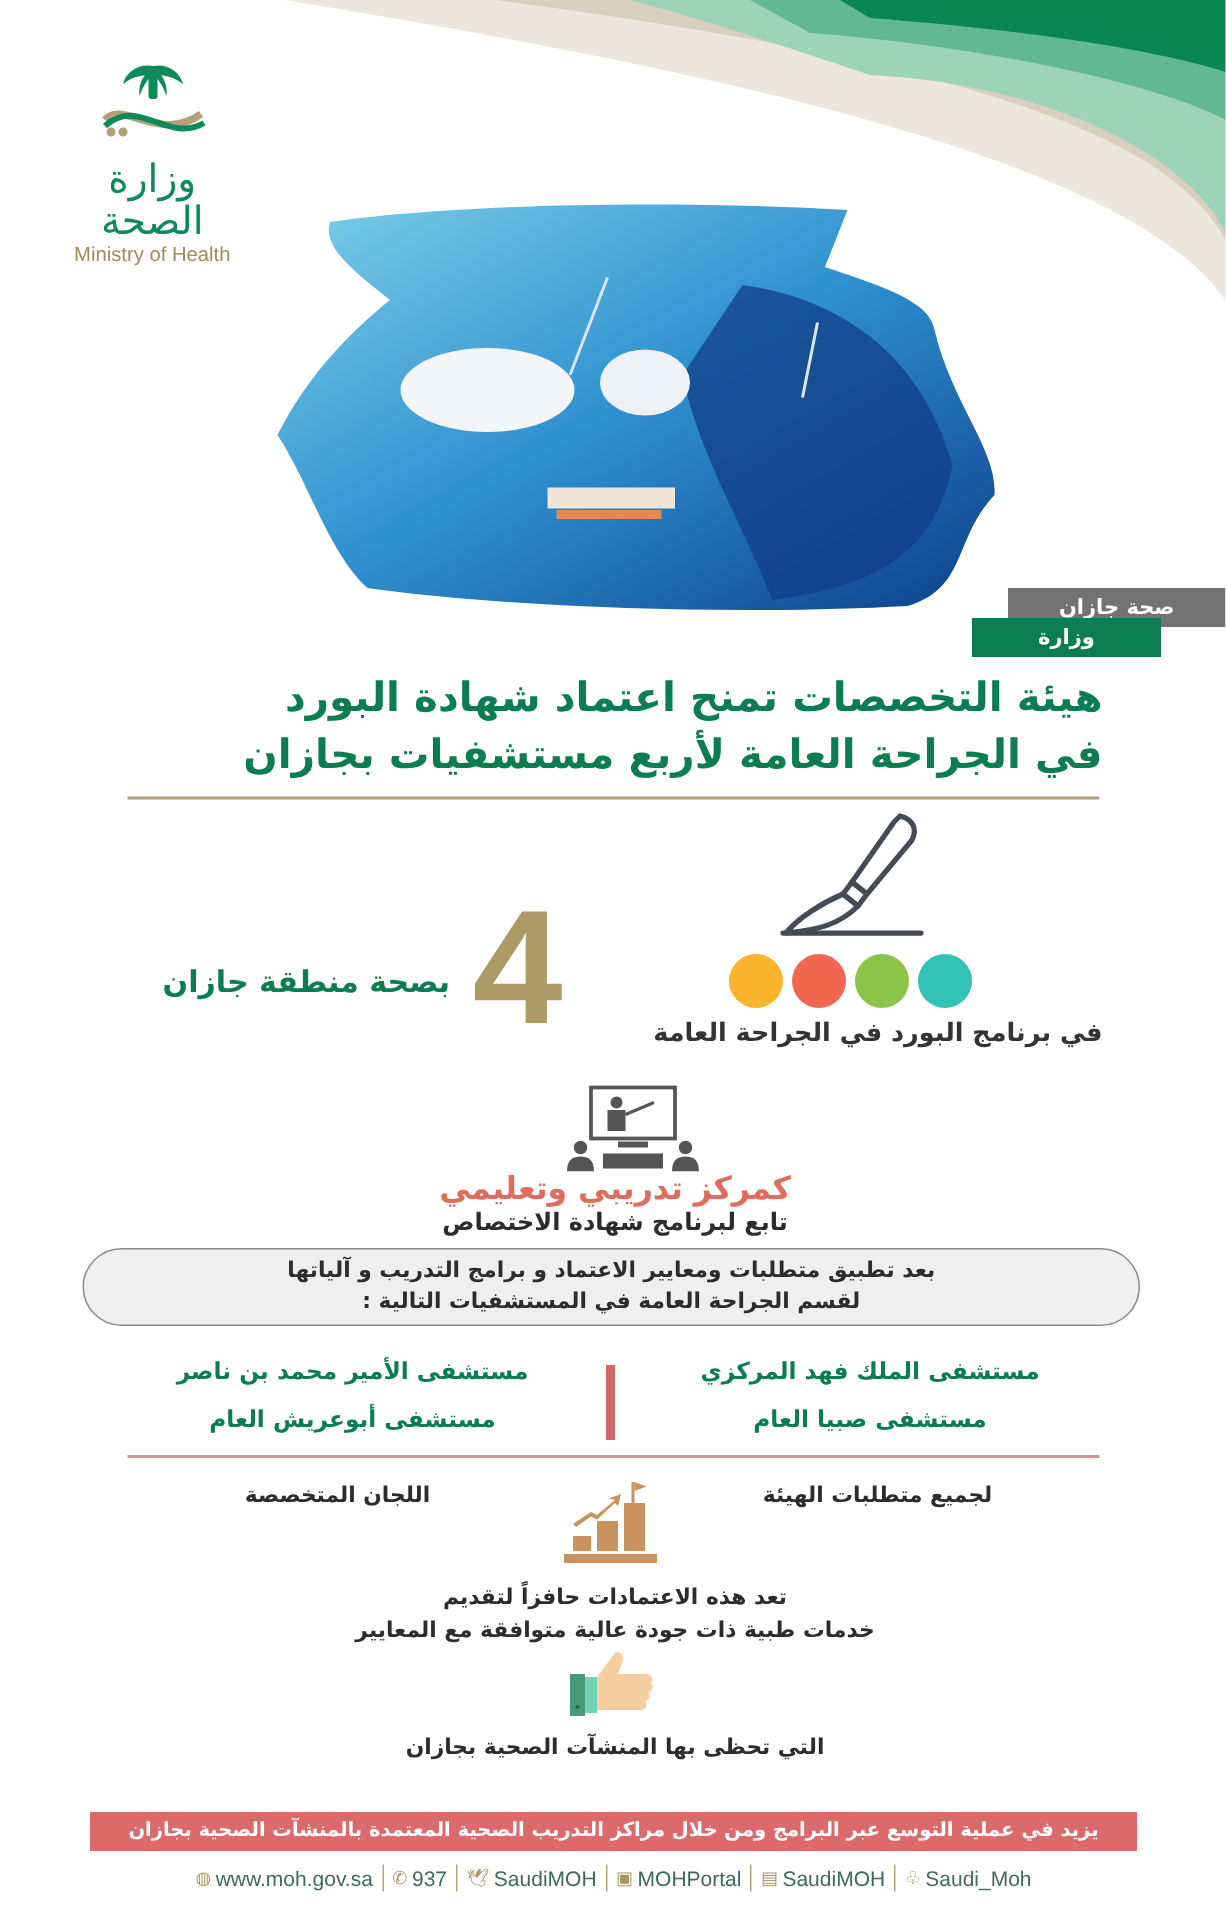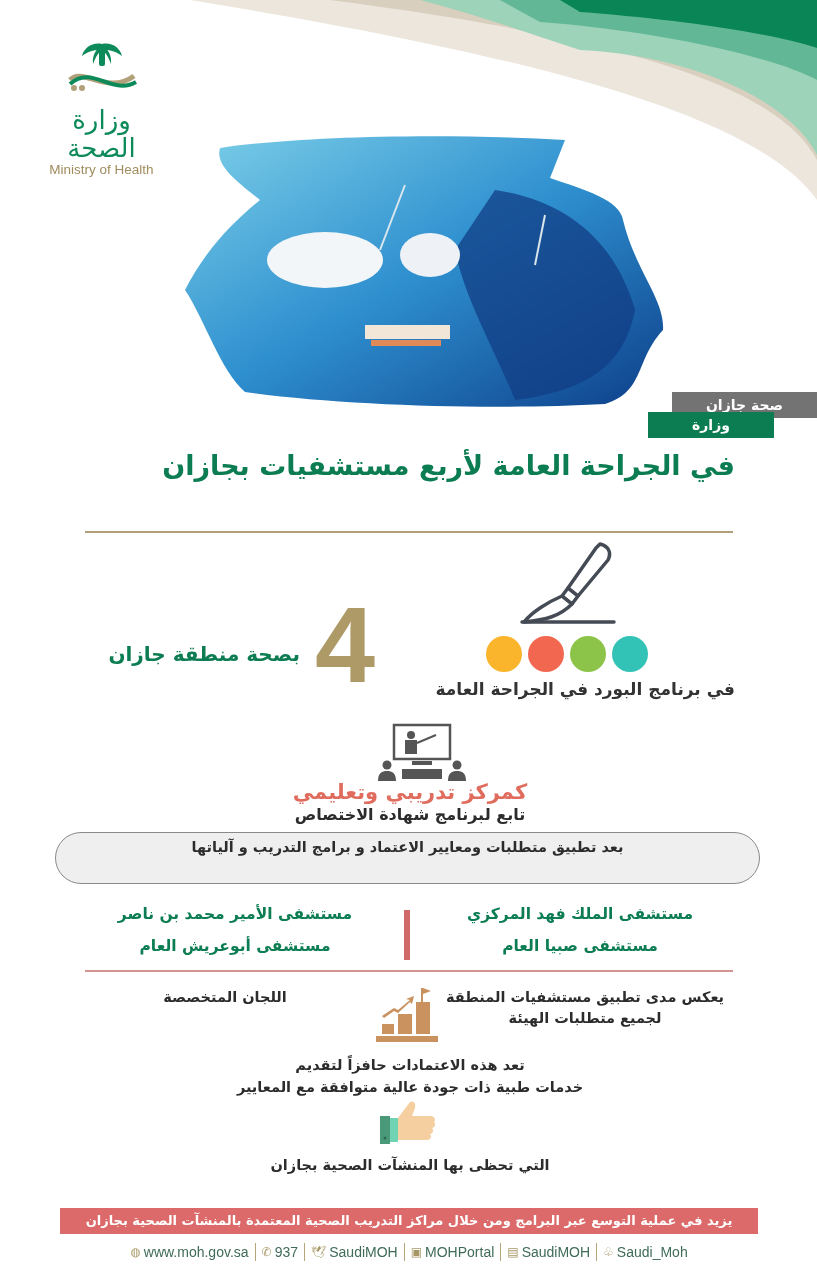--- a/index.html
+++ b/index.html
@@ -102,20 +102,21 @@
   <rect x="200" y="195" width="85" height="14" fill="#f2e6d8"></rect>
   <rect x="206" y="210" width="70" height="6" fill="#e08a5a"></rect>
   <line x1="215" y1="120" x2="240" y2="55" stroke="#d8e6ee" stroke-width="2"></line>
   <line x1="380" y1="85" x2="370" y2="135" stroke="#d8e6ee" stroke-width="2"></line>
 </svg>
 
 <div id="tag-jazan" class="abs tag rtl">صحة جازان</div>
 <div id="tag-achievements" class="abs tag rtl">وزارة</div>
 
 <div id="headline" class="abs rtl">
+  <div>هيئة التخصصات تمنح اعتماد شهادة البورد</div>
   <div>في الجراحة العامة لأربع مستشفيات بجازان</div>
 </div>
 <div id="headline-rule" class="abs"></div>
 
 <svg id="scalpel-big" class="abs" viewBox="0 0 105 90">
   <g fill="none" stroke="#444b55" stroke-width="3.5" stroke-linejoin="round" stroke-linecap="round">
     <path d="M88 4 C96 6 100 12 96 20 L66 56 L56 48 L84 8 Z"></path>
     <path d="M56 48 L66 56 L60 64 L50 56 Z"></path>
     <path d="M50 56 L60 64 C48 76 34 80 12 82 C20 72 36 62 50 56 Z"></path>
     <line x1="10" y1="82" x2="102" y2="82"></line>
@@ -145,31 +146,31 @@
   <path d="M2 58 C2 50 6 48 11 48 C16 48 20 50 20 58 Z" fill="#555"></path>
   <circle cx="81" cy="42" r="4.5" fill="#555"></circle>
   <path d="M72 58 C72 50 76 48 81 48 C86 48 90 50 90 58 Z" fill="#555"></path>
   <rect x="26" y="46" width="40" height="10" fill="#555"></rect>
 </svg>
 <div id="training-title" class="abs rtl">كمركز تدريبي وتعليمي</div>
 <div id="training-sub" class="abs rtl">تابع لبرنامج شهادة الاختصاص</div>
 
 <div id="pill" class="abs rtl">
   <div>بعد تطبيق متطلبات ومعايير الاعتماد و برامج التدريب و آلياتها</div>
+  <div>لقسم الجراحة العامة في المستشفيات التالية :</div>
 </div>
 
 <div id="hosp-r1" class="abs hosp rtl">مستشفى الملك فهد المركزي</div>
 <div id="hosp-r2" class="abs hosp rtl">مستشفى صبيا العام</div>
 <div id="hosp-l1" class="abs hosp rtl">مستشفى الأمير محمد بن ناصر</div>
 <div id="hosp-l2" class="abs hosp rtl">مستشفى أبوعريش العام</div>
 <div id="hosp-divider" class="abs"></div>
 <div id="hosp-rule" class="abs"></div>
 
 <div id="reflect-text" class="abs rtl">
-  <div>يعكس مدى تطبيق مستشفيات المنطقة</div>
   <div>لجميع متطلبات الهيئة</div>
 </div>
 <svg id="growth-icon" class="abs" viewBox="0 0 62 56">
   <g fill="#c9925e">
     <rect x="0" y="50" width="62" height="6"></rect>
     <rect x="6" y="38" width="12" height="10"></rect>
     <rect x="22" y="28" width="14" height="20"></rect>
     <rect x="40" y="16" width="14" height="32"></rect>
     <rect x="45" y="2" width="2" height="14"></rect>
     <path d="M47 2 L55 5 L47 8 Z"></path>

